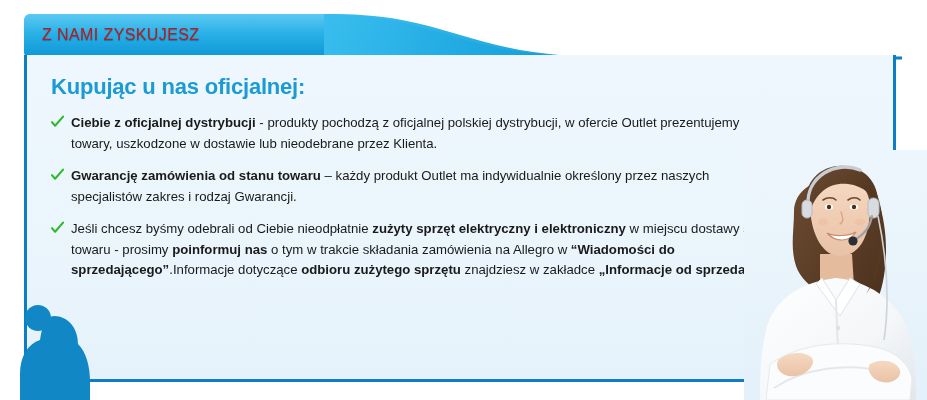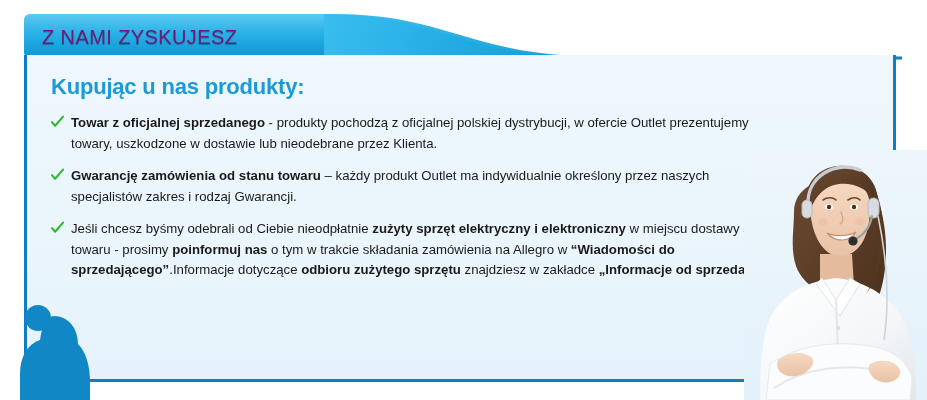--- a/index.html
+++ b/index.html
@@ -12,22 +12,22 @@
   #root{position:absolute;left:0;top:0;width:927px;height:400px;}
 
   
   .banner{
     position:absolute;left:24px;top:14px;width:878px;height:46px;
     overflow:visible;
   }
   .banner svg{position:absolute;left:0;top:0;}
   .banner-title{
     position:absolute;left:18px;top:12px;
-    color:#701a75;
-    font-size:20px;
+    color:#b91c1c;
+    font-size:16px;
     letter-spacing:0.4px;
     font-weight:400;
     text-shadow:0 1px 1px rgba(0,60,110,.45);
     white-space:nowrap;
     z-index:3;
   }
 
   
   .panel{
     position:absolute;left:24px;top:55px;width:872px;height:327px;
@@ -105,29 +105,29 @@
       <path d="M6,0 H300 C300,0 330,0 355,4 C400,11 430,24 470,33 C510,42 560,44 620,44 H300 H6 C2.7,44 0,41.3 0,38 V6 C0,2.7 2.7,0 6,0 Z" fill="url(#bgrad)"></path>
       <path d="M300,0 C330,0 352,1 378,6 C420,14 452,28 496,36 C530,42 572,44 620,44 L300,44 Z" fill="url(#bgrad2)" opacity="0.95"></path>
       <path d="M0,44 H620 C700,44 760,44 878,44" fill="none" stroke="#0d7dc4" stroke-width="3"></path>
     </svg>
     <div class="banner-title">Z NAMI ZYSKUJESZ</div>
   </div>
 
   <div class="panel">
     <div class="panel-inner">
 
-      <div class="heading">Kupując u nas produkty:</div>
+      <div class="heading">Kupując u nas oficjalnej:</div>
 
       <div class="bullets">
 
         <div class="bullet">
           <svg class="check" viewBox="0 0 14 14">
             <path d="M1,7.2 L4.4,11 L13,1.2" fill="none" stroke="#2db82d" stroke-width="2.2" stroke-linecap="round" stroke-linejoin="round"></path>
           </svg>
-          <span class="b">Towar z oficjalnej sprzedanego</span><span> - produkty pochodzą z oficjalnej polskiej dystrybucji, w ofercie Outlet prezentujemy towary, uszkodzone w dostawie lub nieodebrane przez Klienta.</span>
+          <span class="b">Ciebie z oficjalnej dystrybucji</span><span> - produkty pochodzą z oficjalnej polskiej dystrybucji, w ofercie Outlet prezentujemy towary, uszkodzone w dostawie lub nieodebrane przez Klienta.</span>
         </div>
 
         <div class="bullet">
           <svg class="check" viewBox="0 0 14 14">
             <path d="M1,7.2 L4.4,11 L13,1.2" fill="none" stroke="#2db82d" stroke-width="2.2" stroke-linecap="round" stroke-linejoin="round"></path>
           </svg>
           <span class="b">Gwarancję zamówienia od stanu towaru</span><span> – każdy produkt Outlet ma indywidualnie określony przez naszych specjalistów zakres i rodzaj Gwarancji.</span>
         </div>
 
 

